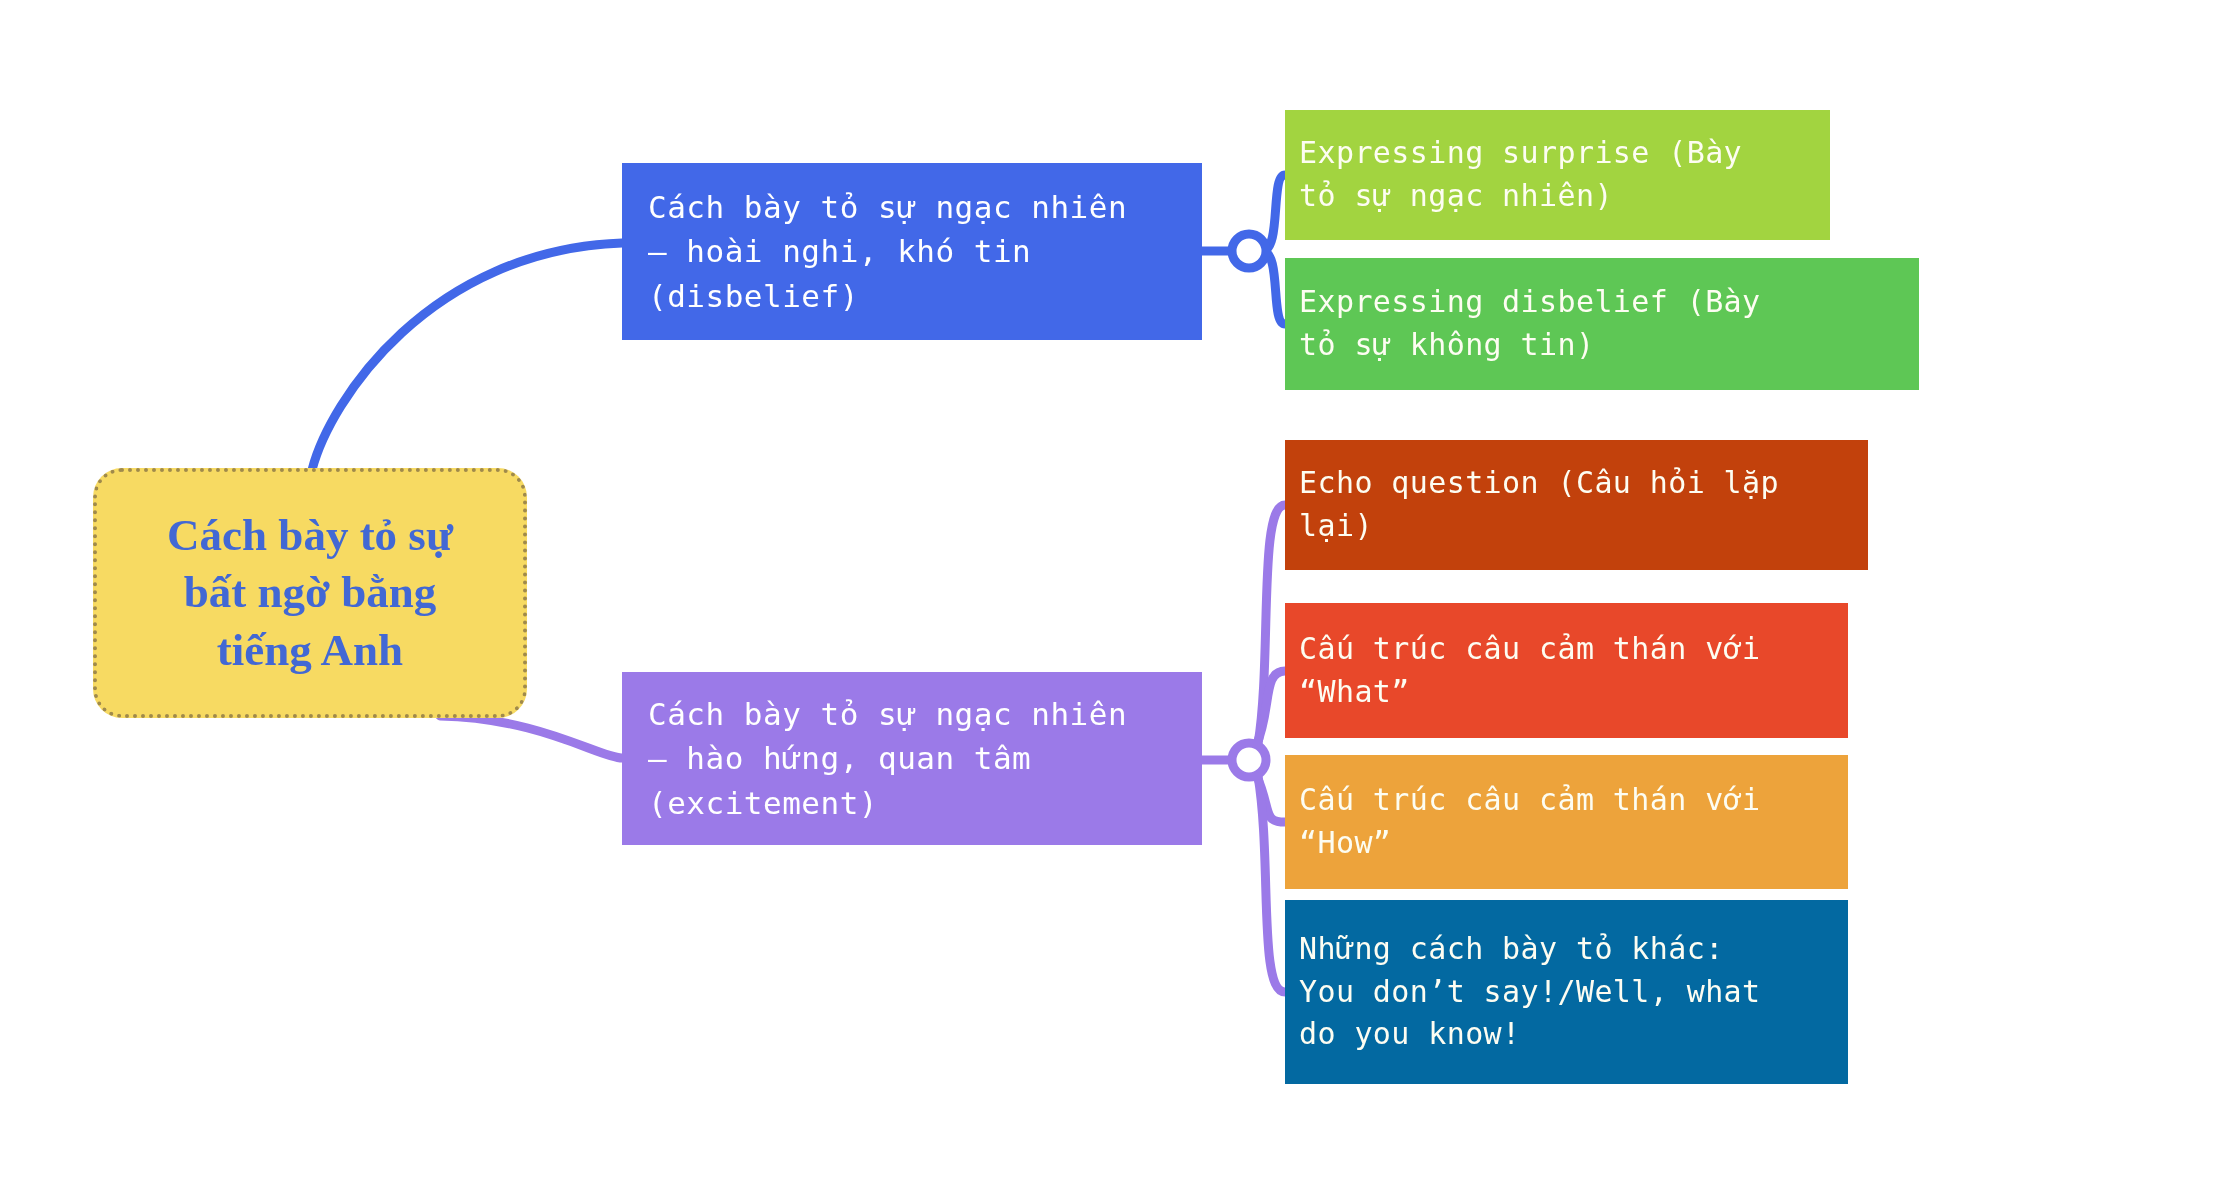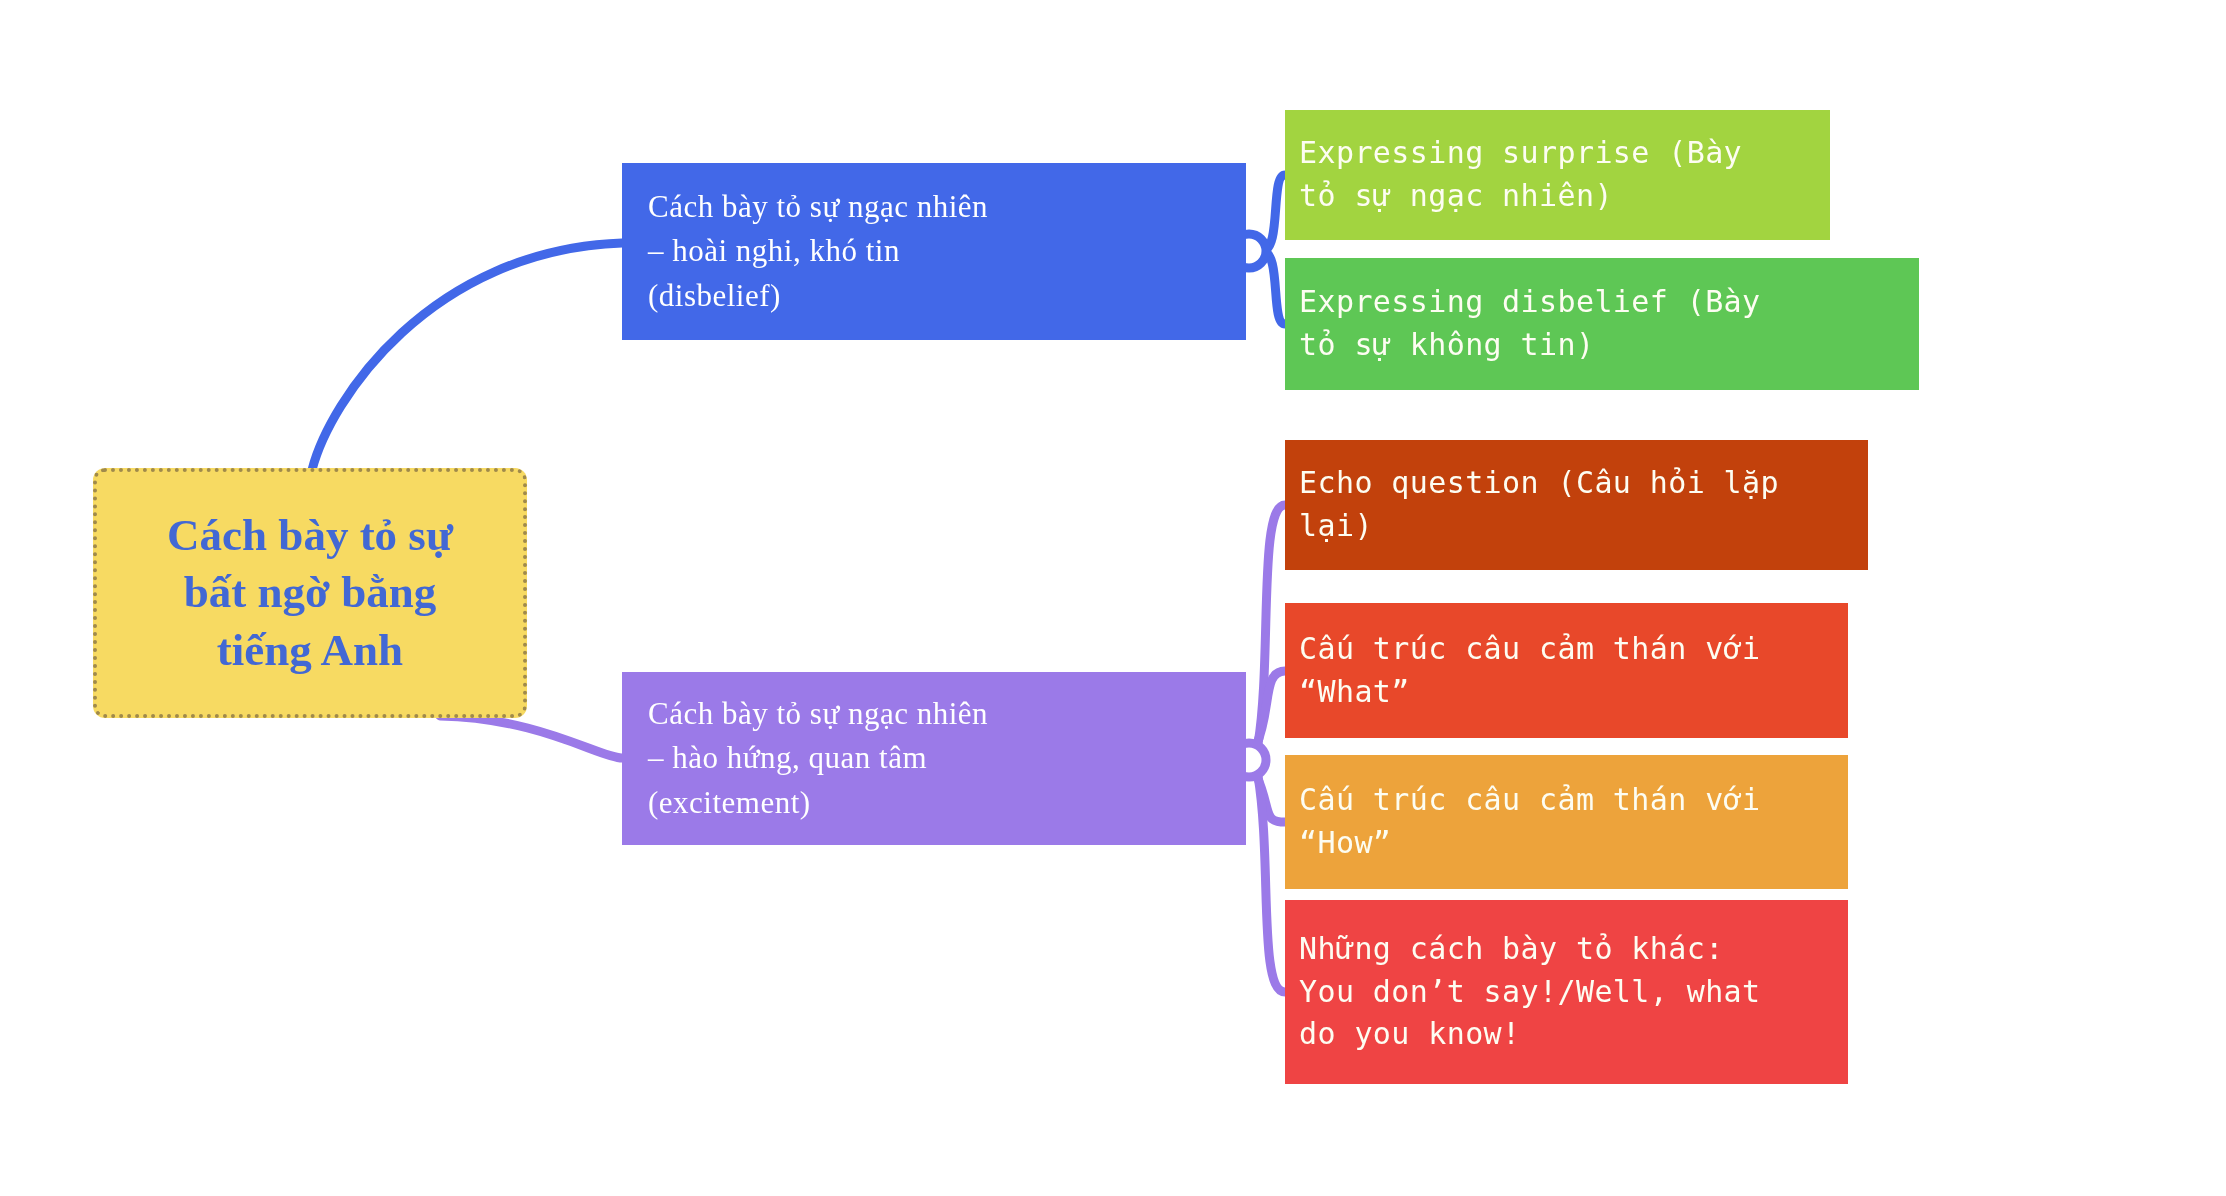--- a/index.html
+++ b/index.html
@@ -36,38 +36,37 @@
   }
 
   
   #root-node {
     left: 93px;
     top: 468px;
     width: 434px;
     height: 250px;
     background: #f7da62;
     border: 4px dotted #a08a4b;
-    border-radius: 12px;
+    border-radius: 29px;
     justify-content: center;
   }
   #root-node .node-text {
     font-family: "Liberation Serif", "DejaVu Serif", serif;
     font-size: 45px;
     line-height: 1.28;
     font-weight: 700;
     color: #4268d4;
     text-align: center;
   }
 
   
   .branch {
     left: 622px;
-    width: 624px;
+    width: 580px;
     padding: 0 26px;
-    font-family: Liberation Serif, serif;
   }
   .branch .node-text {
     font-size: 31px;
     line-height: 1.42;
     color: #ffffff;
     letter-spacing: 0.5px;
   }
   #branch-disbelief {
     top: 163px;
     height: 177px;
@@ -89,21 +88,21 @@
     line-height: 1.42;
     color: #fdfdf2;
     letter-spacing: 0.4px;
   }
   #leaf-surprise   { top: 110px; width: 545px; height: 130px; background: #a2d440; }
   #leaf-disbelief  { top: 258px; width: 565px; height: 132px; background: #5ec css; }
   #leaf-disbelief  { top: 258px; width: 634px; height: 132px; background: #5ec755; }
   #leaf-echo       { top: 440px; width: 583px; height: 130px; background: #c2410c; }
   #leaf-what       { top: 603px; width: 563px; height: 135px; background: #e8482a; }
   #leaf-how        { top: 755px; width: 563px; height: 134px; background: #eda33b; }
-  #leaf-other      { top: 900px; width: 563px; height: 184px; background: #ef4444; }
+  #leaf-other      { top: 900px; width: 563px; height: 184px; background: #0369a1; }
 </style>
 </head>
 <body>
 
 <div id="canvas">
 
   <svg id="edges" viewBox="0 0 2226 1196" width="2226" height="1196">
 
     <path d="M 312 470 C 330 400 430 250 622 243" fill="none" stroke="#4268e8" stroke-width="9" stroke-linecap="round"></path>
 

